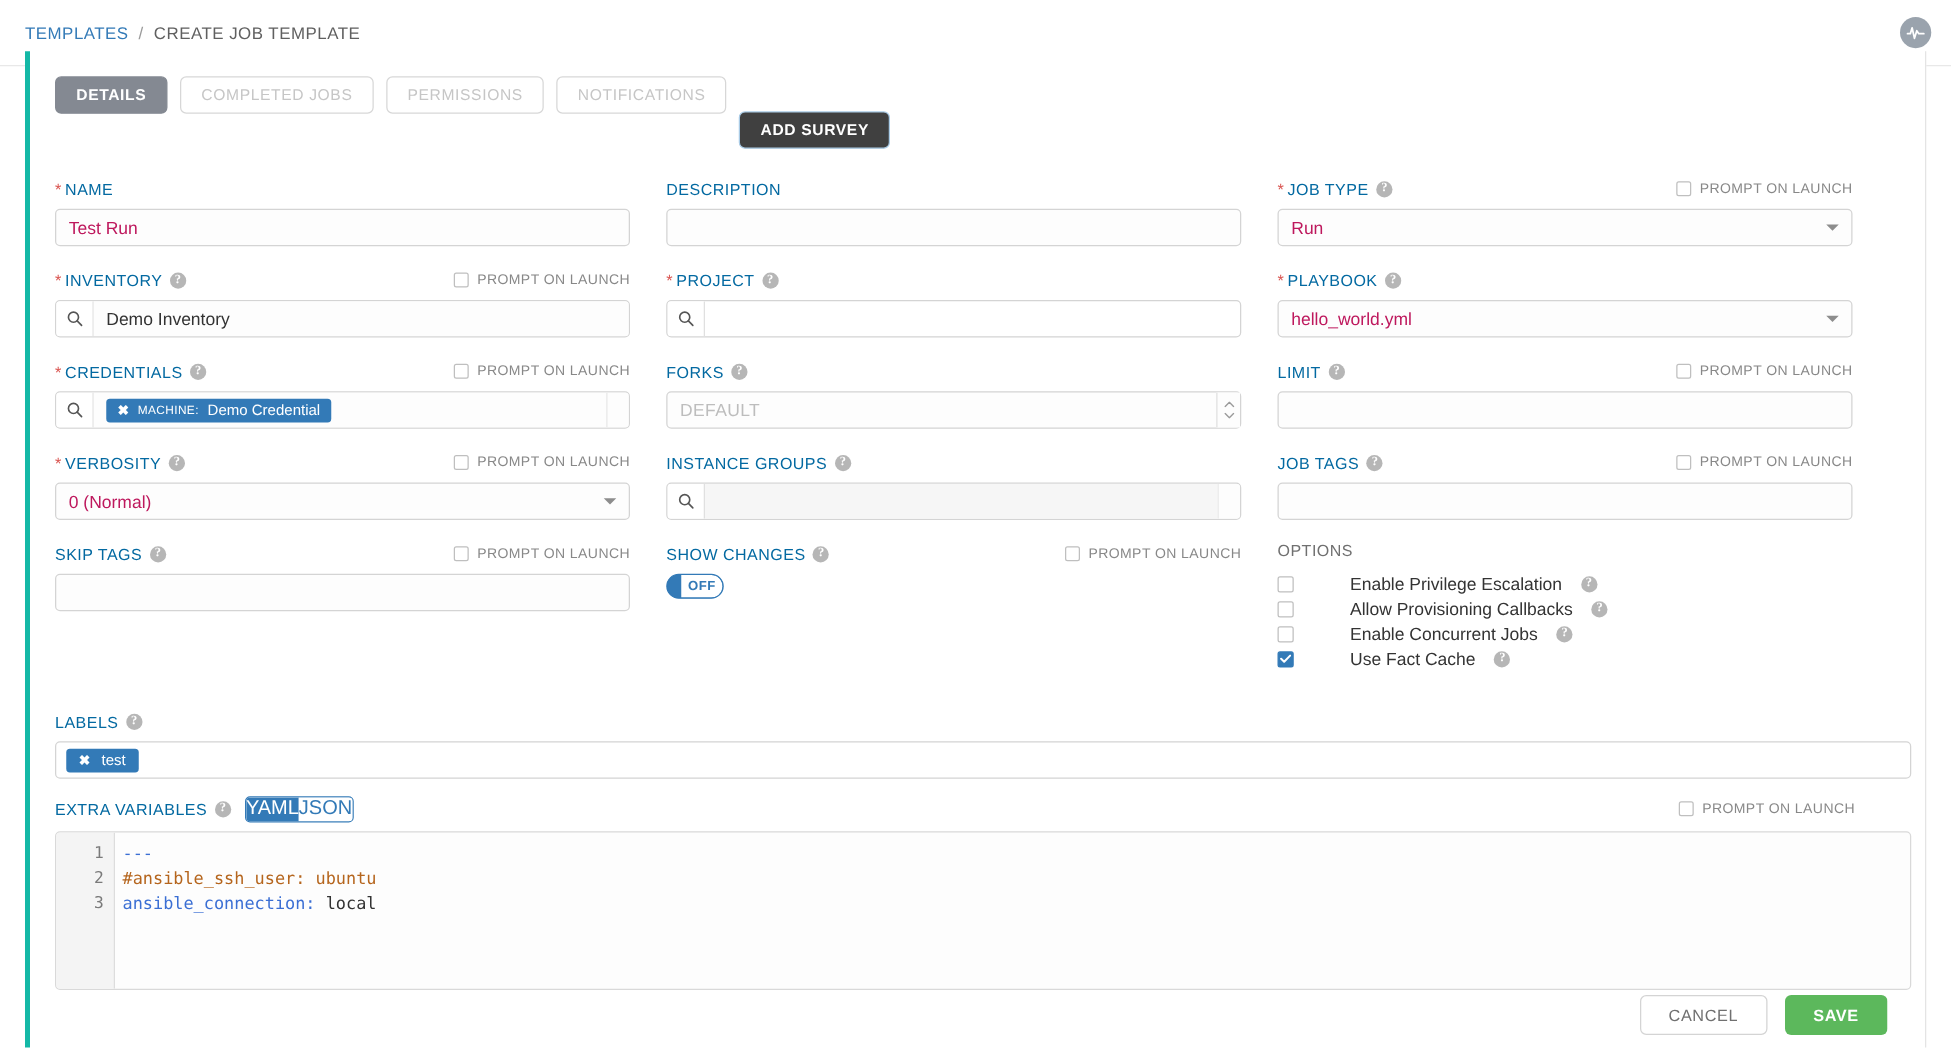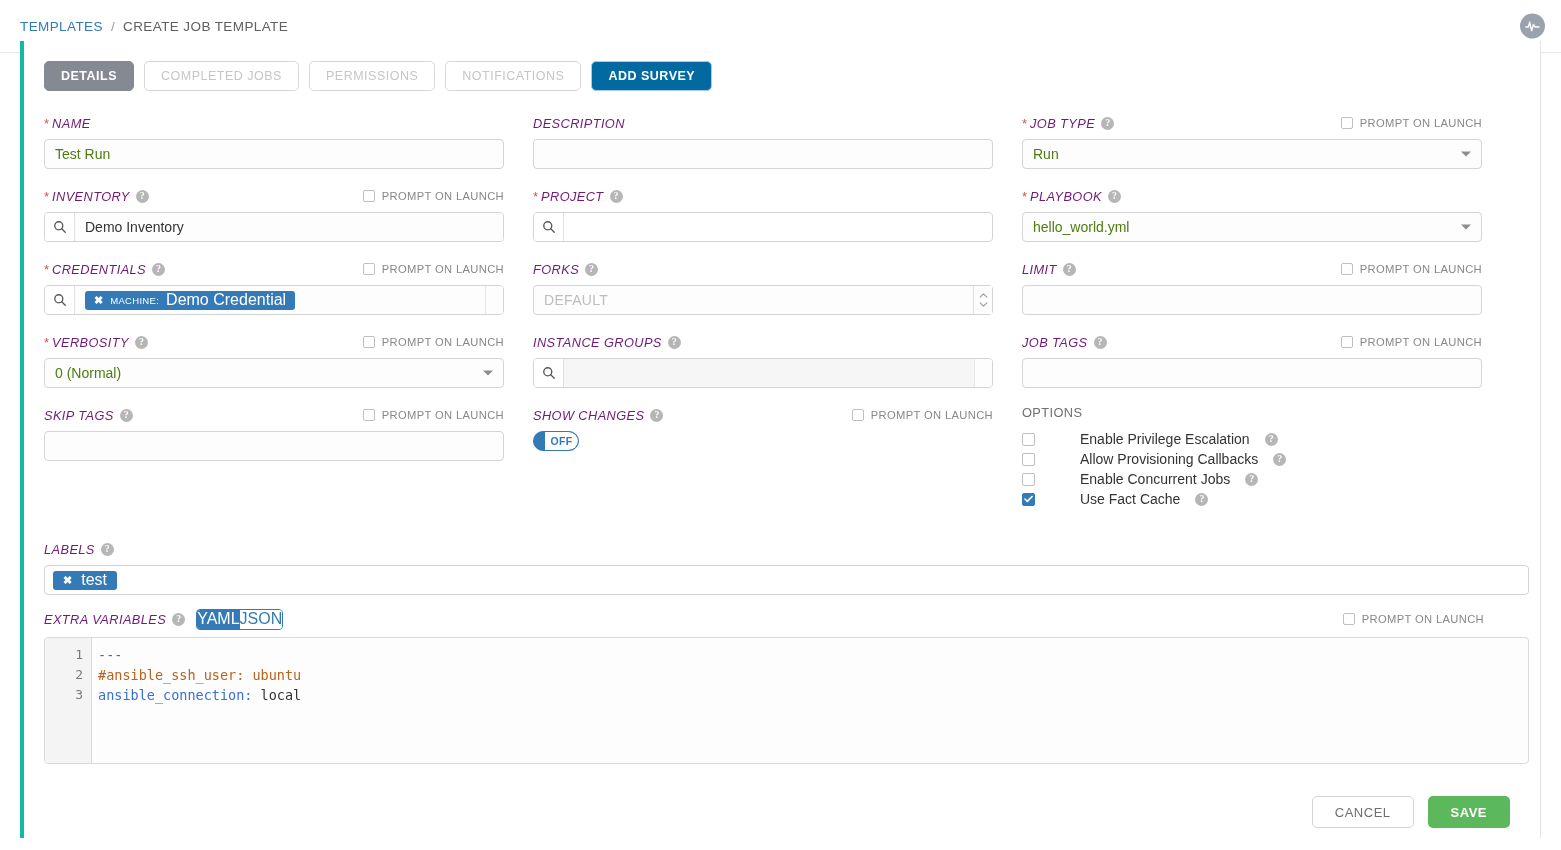--- a/index.html
+++ b/index.html
@@ -43,50 +43,50 @@
   
   .tabs{ display:flex; gap:10px; margin-bottom:22px; }
   .tab{
     height:30px; padding:0 16px; border-radius:5px;
     display:flex; align-items:center; justify-content:center;
     font-size:12.5px; letter-spacing:.5px; text-transform:uppercase;
     border:1px solid #d7d7d7; background:#fff; color:#c6c6c6;
     cursor:pointer; white-space:nowrap;
   }
   .tab.active{ background:#848992; border-color:#848992; color:#fff; font-weight:bold;}
-  .tab.survey{ background:#0369a1; border-color:#a9cbe6; color:#fff; font-weight:bold;}
+  .tab.survey{ background:#404040; border-color:#a9cbe6; color:#fff; font-weight:bold;margin-top:28px;}
 
   
   .grid{ display:grid; grid-template-columns:489px 489px 489px; column-gap:0px; }
   .col{ padding-right:29px; }
   .col:nth-child(2){ padding-left:0; }
   .field{ margin-bottom:17px; }
 
   .lbl-row{ display:flex; align-items:center; height:20px; margin-bottom:6px; }
   .lbl{
-    font-size:12.8px; letter-spacing:.4px; text-transform:uppercase; color:#701a75;font-style:italic;
+    font-size:12.8px; letter-spacing:.4px; text-transform:uppercase; color:#0369a1;
   }
   .req{ color:#d9534f; margin-right:3px; font-size:13px; line-height:1; }
   .help{
     display:inline-flex; align-items:center; justify-content:center;
     width:13px; height:13px; border-radius:50%;
     background:#b6b6b6; color:#fff; font-size:10px; font-weight:bold;
     margin-left:6px; font-family:"Liberation Serif", serif; cursor:pointer;
     line-height:1;
   }
   .pol{ margin-left:auto; display:flex; align-items:center; gap:7px; cursor:pointer; }
   .pol .box{
     width:12px; height:12px; border:1px solid #bfbfbf; border-radius:2px; background:#fff;
   }
   .pol .txt{ font-size:11.2px; letter-spacing:.35px; text-transform:uppercase; color:#888; }
 
   
   .inp{
     width:100%; height:30px; border:1px solid #d4d4d4; border-radius:4px;
-    background:#fdfdfd; font-size:14px; color:#4d7c0f; padding:0 10px;
+    background:#fdfdfd; font-size:14px; color:#be185d; padding:0 10px;
     font-family:"Liberation Sans", sans-serif; outline:none;
   }
   .inp::placeholder{ color:#bdbdbd; text-transform:uppercase; letter-spacing:.3px;}
 
   .lookup{
     display:flex; width:100%; height:30px; border:1px solid #d4d4d4;
     border-radius:4px; overflow:hidden; background:#fff;
   }
   .lookup .mag{
     width:30px; flex:0 0 30px; display:flex; align-items:center; justify-content:center;
@@ -98,21 +98,21 @@
   }
   .lookup.empty .val{ background:#f6f6f6; }
   .lookup .stub{ width:18px; border-left:1px solid #e8e8e8; background:#fdfdfd; }
 
   .pill{
     display:inline-flex; align-items:center; height:19px; border-radius:3px;
     background:#337ab7; color:#fff; padding:0 9px; gap:7px;
   }
   .pill .x{ font-size:11px; font-weight:bold; cursor:pointer; }
   .pill .k{ font-size:9.5px; letter-spacing:.3px; text-transform:uppercase; }
-  .pill .v{ font-size:16px; }
+  .pill .v{ font-size:12px; }
 
   .selectwrap{ position:relative; width:100%; }
   .selectwrap .inp{ padding-right:28px; }
   .caret{
     position:absolute; right:11px; top:50%; transform:translateY(-50%);
     width:0;height:0;border-left:5px solid transparent;border-right:5px solid transparent;
     border-top:5px solid #8d8d8d; pointer-events:none;
   }
 
   .spinwrap{ position:relative; width:100%; }

